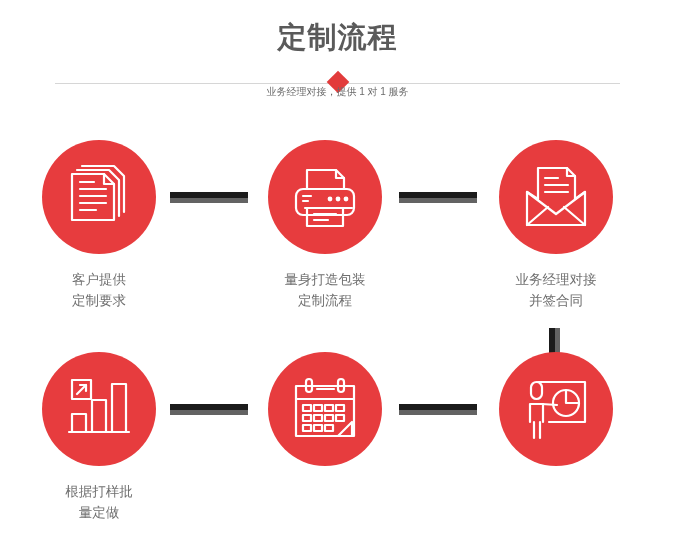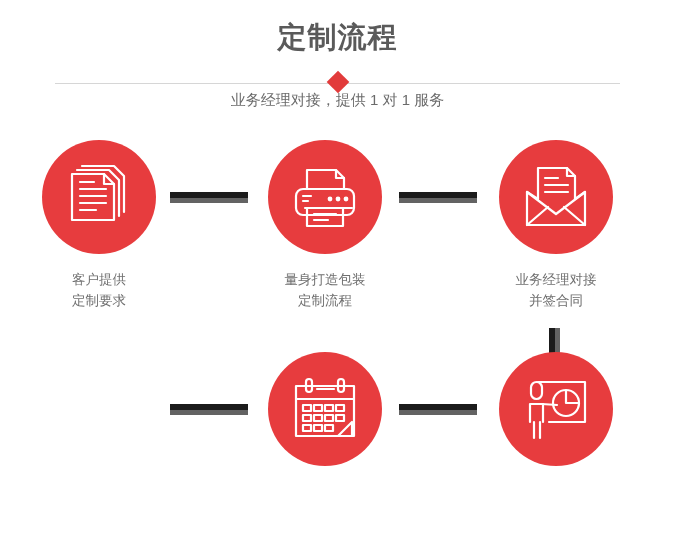--- a/index.html
+++ b/index.html
@@ -56,24 +56,24 @@
     top: 2px;
     width: 16px;
     height: 16px;
     margin-left: -8px;
     background: #e23b3b;
     transform: rotate(45deg);
   }
   .subtitle {
     position: absolute;
     left: 0;
-    top: 88px;
+    top: 80px;
     width: 675px;
     text-align: center;
-    font-size: 15px;
+    font-size: 10px;
     color: #6b6b6b;
     line-height: 24px;
   }
 
   
   .flow {
     position: absolute;
     left: 0;
     top: 140px;
     width: 601px;
@@ -258,20 +258,37 @@
     </div>
 
     <div class="conn-v">
       <div class="seg-dark"></div>
       <div class="seg-gray"></div>
     </div>
   </div>
 
   <div class="row row-2">
 
+    <div class="node node-col-0">
+      <div class="circle">
+        <span>
+          <svg width="70" height="70" viewBox="0 0 70 70" fill="none" stroke="#ffffff" stroke-width="2.2" stroke-linejoin="round" stroke-linecap="round">
+            <rect x="8" y="6" width="19" height="19"></rect>
+            <path d="M13 20 L22 11"></path>
+            <path d="M16 11 H22 V17"></path>
+            <rect x="8" y="40" width="14" height="18"></rect>
+            <rect x="28" y="26" width="14" height="32"></rect>
+            <rect x="48" y="10" width="14" height="48"></rect>
+            <path d="M5 58 H65"></path>
+          </svg>
+        </span>
+      </div>
+      <div class="node-label">根据打样批
+量定做</div>
+    </div>
 
     <div class="conn-h conn-h-0">
       <div class="seg-dark"></div>
       <div class="seg-gray"></div>
     </div>
 
     <div class="node node-col-1">
       <div class="circle">
         <span>
           <svg width="70" height="70" viewBox="0 0 70 70" fill="none" stroke="#ffffff" stroke-width="2.2" stroke-linejoin="round" stroke-linecap="round">

